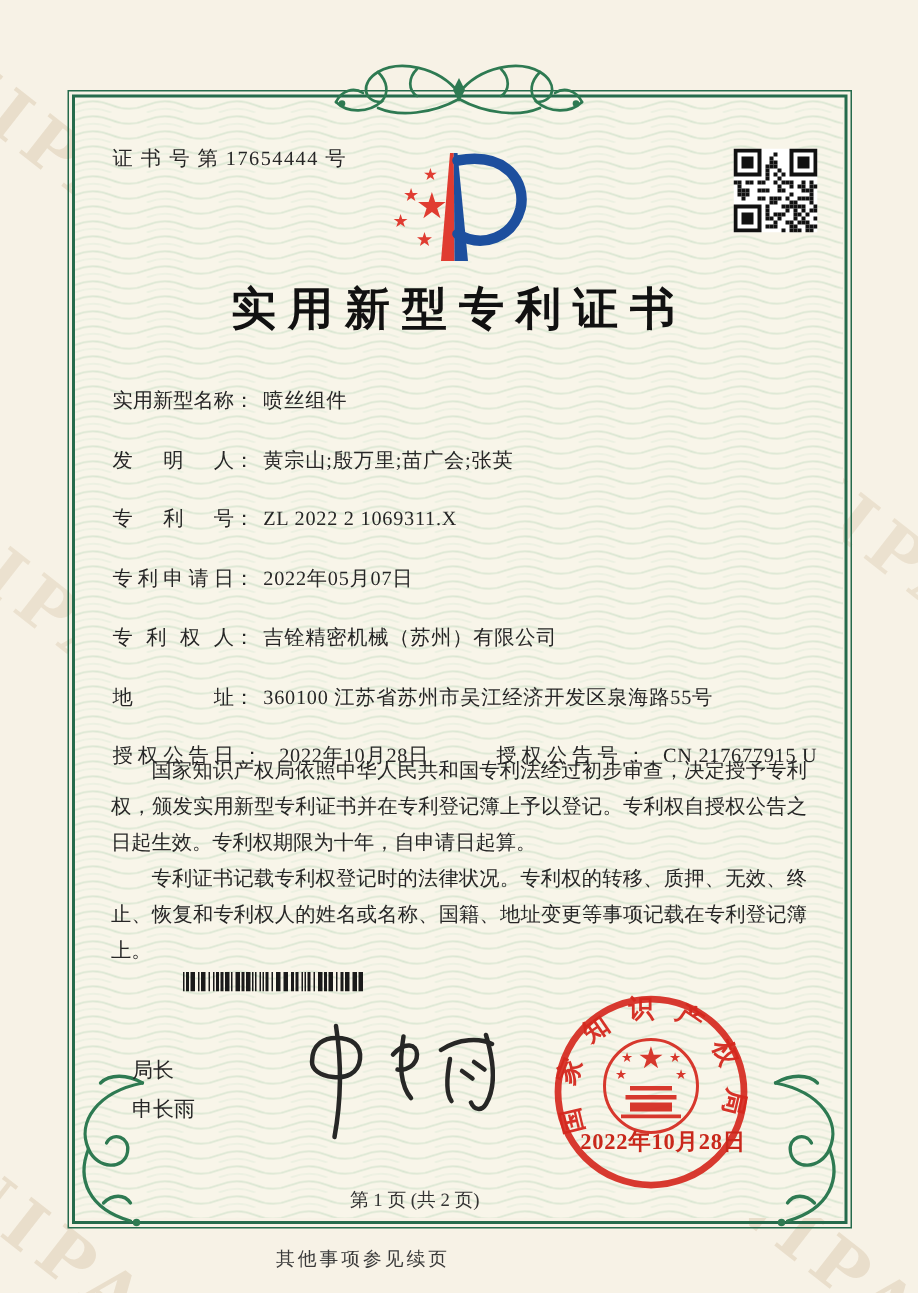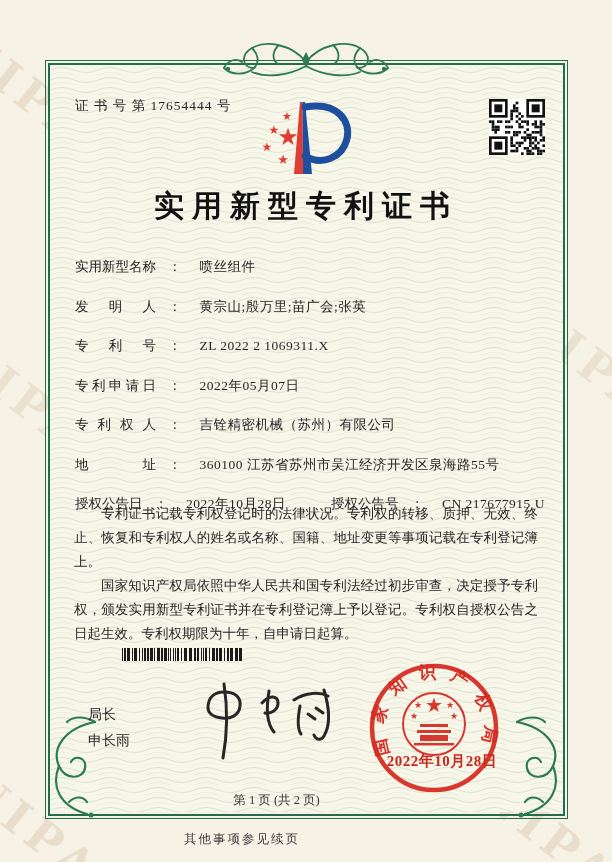--- a/index.html
+++ b/index.html
@@ -31,21 +31,21 @@
   
   .content{position:absolute;inset:0;z-index:3;padding-left:19px;}
   .cert-no{position:absolute;left:75px;top:97px;font-size:13.5px;letter-spacing:1px;}
   .logo{position:absolute;left:238px;top:94px;}
   .qr{position:absolute;left:489px;top:99px;}
   .title{
     position:absolute;left:0;top:186px;width:612px;text-align:center;
     font-size:30px;font-weight:bold;letter-spacing:8px;color:#111;
   }
   .rows{position:absolute;left:75px;top:258px;width:470px;font-size:13.5px;}
-  .frow{display:flex;align-items:baseline;margin-bottom:21.5px;white-space:nowrap;gap:12px;}
+  .frow{display:flex;align-items:baseline;margin-bottom:21.5px;white-space:nowrap;}
   .flabel{display:inline-block;width:81px;text-align:justify;text-align-last:justify;}
   .fcolon{display:inline-block;margin-right:6px;}
   .fvalue{letter-spacing:.5px;}
   .grant-row{display:flex;white-space:nowrap;justify-content:space-between;}
   .grant-gap{width:34px;}
   .paras{
     position:absolute;left:74px;top:502px;width:464px;
     font-size:13.5px;line-height:1.78;text-align:justify;
   }
   .paras p{margin:0;text-indent:2em;}
@@ -300,22 +300,22 @@
         <span class="fcolon">：</span>
         <span class="fvalue">2022年10月28日</span>
       <span class="grant-gap"></span>
       <span class="flabel">授权公告号</span>
         <span class="fcolon">：</span>
         <span class="fvalue">CN 217677915 U</span>
     </div>
   </div>
 
   <div class="paras">
+    <p>国家知识产权局依照中华人民共和国专利法经过初步审查，决定授予专利权，颁发实用新型专利证书并在专利登记簿上予以登记。专利权自授权公告之日起生效。专利权期限为十年，自申请日起算。</p>
     <p>专利证书记载专利权登记时的法律状况。专利权的转移、质押、无效、终止、恢复和专利权人的姓名或名称、国籍、地址变更等事项记载在专利登记簿上。</p>
-    <p>国家知识产权局依照中华人民共和国专利法经过初步审查，决定授予专利权，颁发实用新型专利证书并在专利登记簿上予以登记。专利权自授权公告之日起生效。专利权期限为十年，自申请日起算。</p>
   </div>
 
   <svg class="barcode" id="barcode-svg" width="122" height="13">
       <rect x="0" y="0" width="1" height="13" fill="#1a1a1a"></rect>
       <rect x="2" y="0" width="2" height="13" fill="#1a1a1a"></rect>
       <rect x="5" y="0" width="3" height="13" fill="#1a1a1a"></rect>
       <rect x="10" y="0" width="1" height="13" fill="#1a1a1a"></rect>
       <rect x="12" y="0" width="3" height="13" fill="#1a1a1a"></rect>
       <rect x="17" y="0" width="1" height="13" fill="#1a1a1a"></rect>
       <rect x="20" y="0" width="1" height="13" fill="#1a1a1a"></rect>

